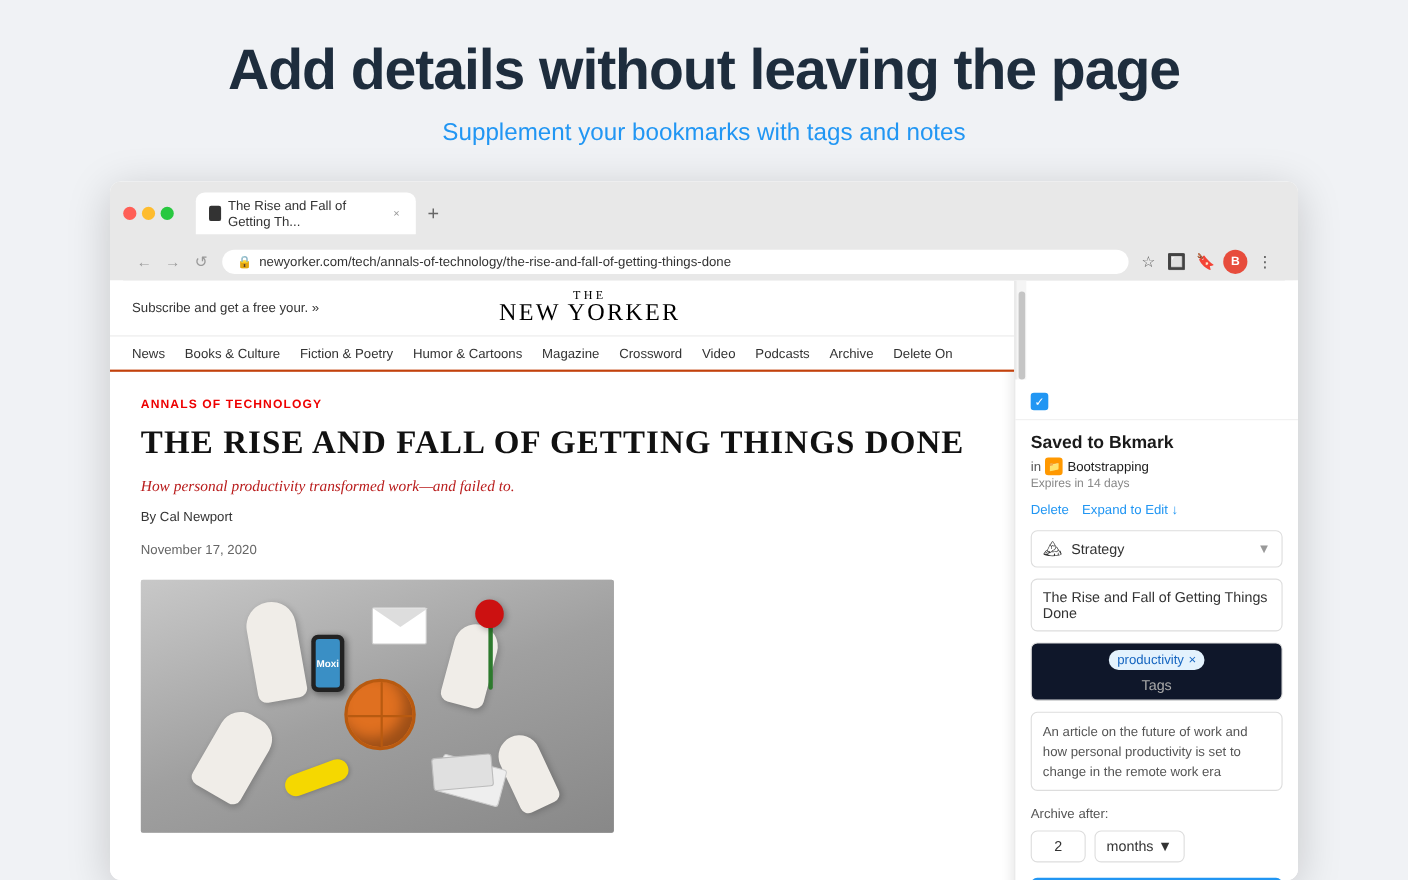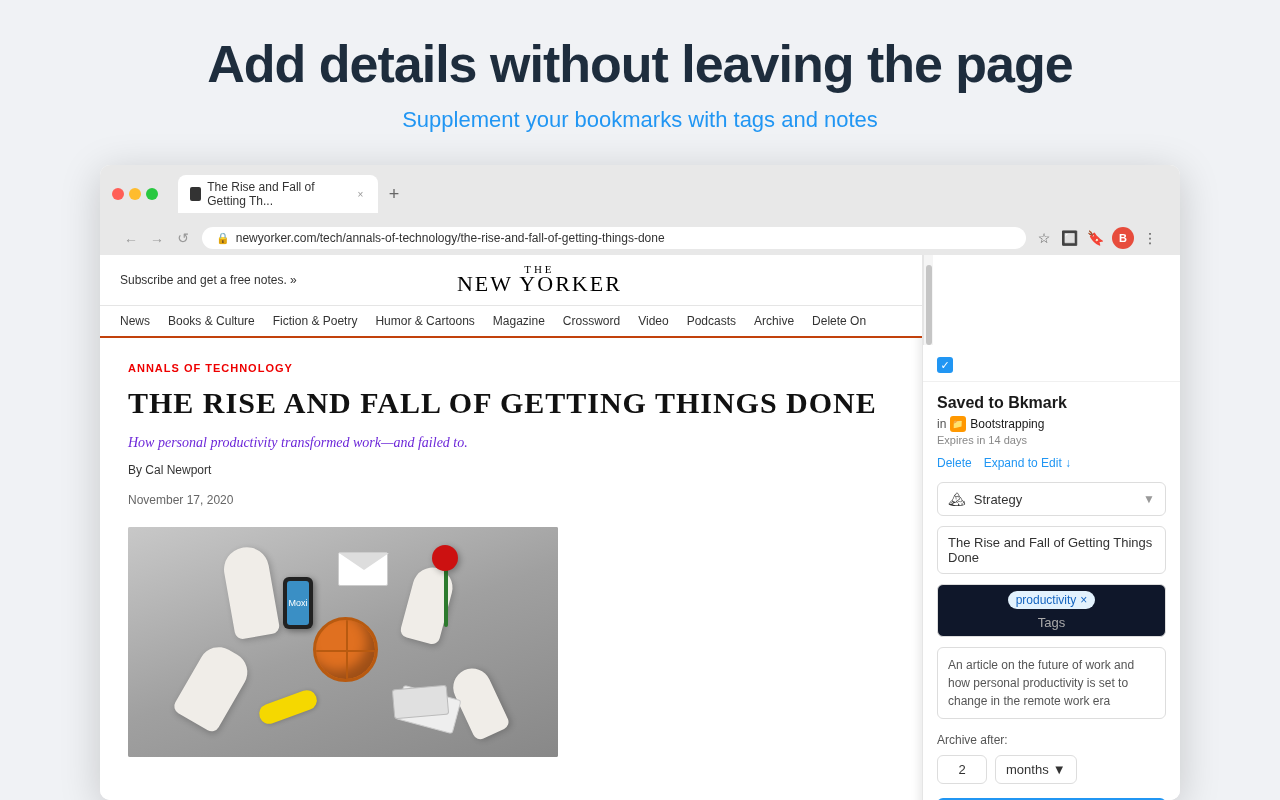--- a/index.html
+++ b/index.html
@@ -277,21 +277,21 @@
       line-height: 1.15;
       margin-bottom: 14px;
       text-transform: uppercase;
       letter-spacing: 1px;
     }
 
     .article-subtitle {
       font-family: Georgia, serif;
       font-style: italic;
       font-size: 14px;
-      color: #6d28d9;
+      color: #b91c1c;
       margin-bottom: 12px;
     }
 
     .article-byline {
       font-size: 12px;
       color: #333;
       margin-bottom: 16px;
     }
 
     .article-date {
@@ -604,21 +604,21 @@
           <div class="avatar-icon">B</div>
           <div class="toolbar-icon">⋮</div>
         </div>
       </div>
     </div>
 
     <div class="page-content">
 
       <div class="article-area">
         <div class="article-top-bar">
-          <span>Subscribe and get a free notes. »</span>
+          <span>Subscribe and get a free your. »</span>
           <div class="new-yorker-logo">
             <span class="the">THE</span>
             <span>NEW YORKER</span>
           </div>
           <span style="width:120px"></span>
         </div>
 
         <div class="article-nav">
           <span>News</span>
           <span>Books &amp; Culture</span>
@@ -657,21 +657,21 @@
 
               <div style="position:absolute;top:30px;right:110px;width:4px;height:70px;background:#2d7a2d;border-radius:2px;"></div>
 
               <div style="position:absolute;top:18px;right:100px;width:26px;height:26px;border-radius:50%;background:#cc1111;box-shadow:2px 2px 6px rgba(0,0,0,0.3);"></div>
 
               <div style="position:absolute;bottom:40px;left:130px;width:60px;height:20px;background:#f5d800;border-radius:10px;transform:rotate(-20deg);box-shadow:1px 1px 4px rgba(0,0,0,0.2);"></div>
 
               <div style="position:absolute;bottom:30px;right:100px;width:60px;height:35px;background:#eeeeee;border-radius:3px;transform:rotate(15deg);border:1px solid #ccc;"></div>
               <div style="position:absolute;bottom:40px;right:110px;width:55px;height:30px;background:#e0e0e0;border-radius:3px;transform:rotate(-5deg);border:1px solid #bbb;"></div>
 
-              <div style="position:absolute;top:50px;left:155px;width:30px;height:52px;background:#222;border-radius:6px;box-shadow:2px 2px 6px rgba(0,0,0,0.4);">
+              <div style="position:absolute;top:50px;left:155px;width:30px;height:52px;background:#222;border-radius:6px;box-shadow:2px 2px 6px rgba(0,0,0,0.4);font-weight:bold;">
                 <div style="position:absolute;inset:4px;background:#3a8fc5;border-radius:3px;font-size:9px;color:#fff;display:flex;align-items:center;justify-content:center;">Moxi</div>
               </div>
 
               <div style="position:absolute;top:25px;left:210px;width:50px;height:34px;background:#fff;border:1.5px solid #ccc;border-radius:2px;">
                 <div style="position:absolute;top:0;left:0;right:0;height:0;border-left:25px solid transparent;border-right:25px solid transparent;border-top:17px solid #ddd;"></div>
               </div>
             </div>
           </div>
         </div>
       </div>

